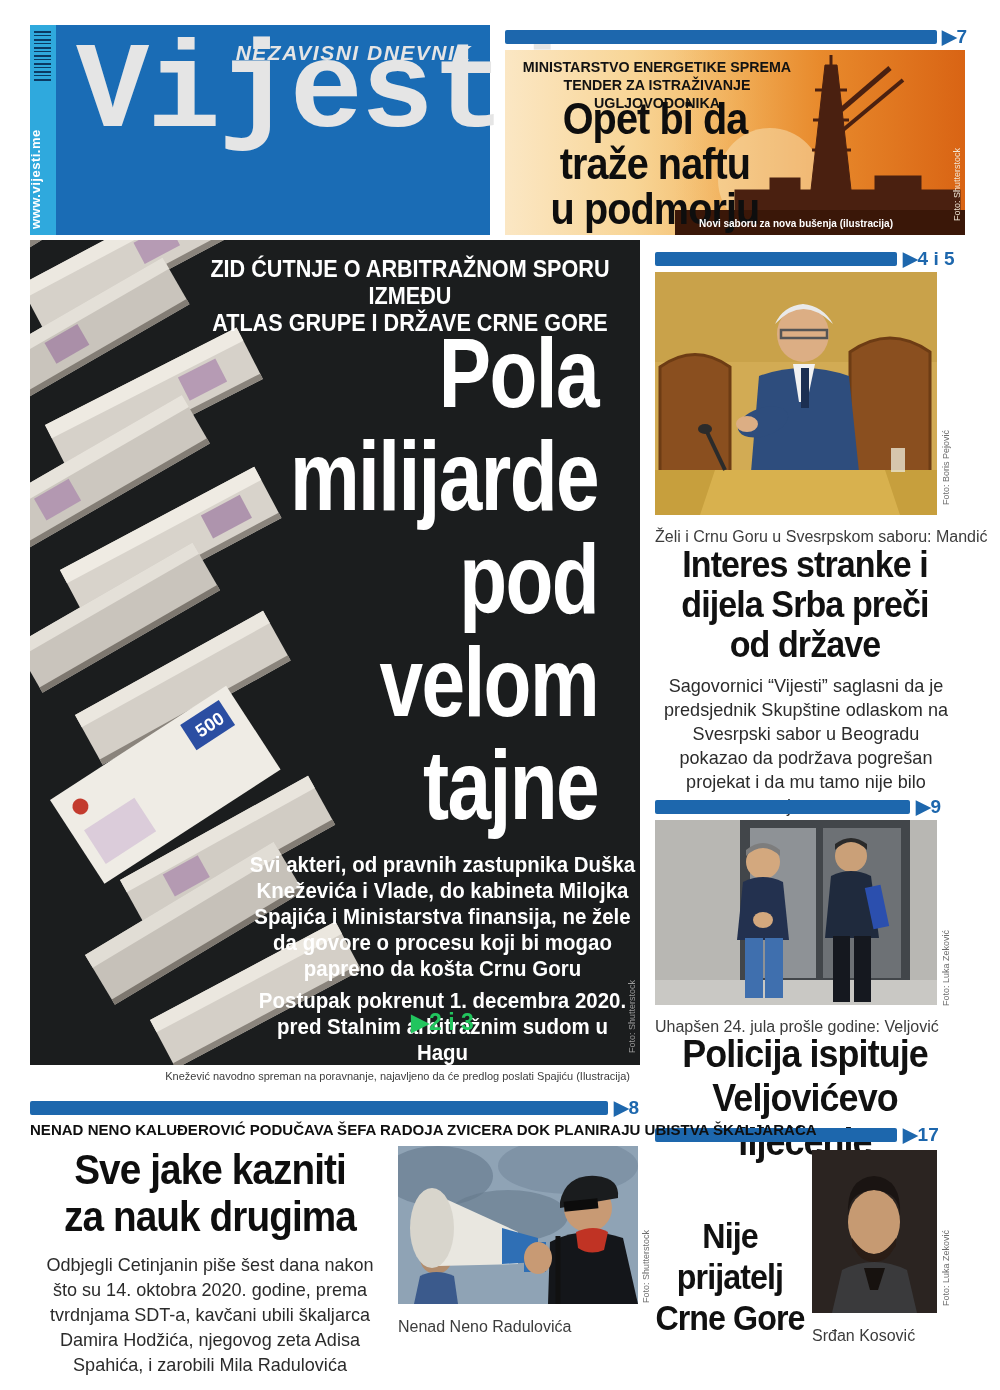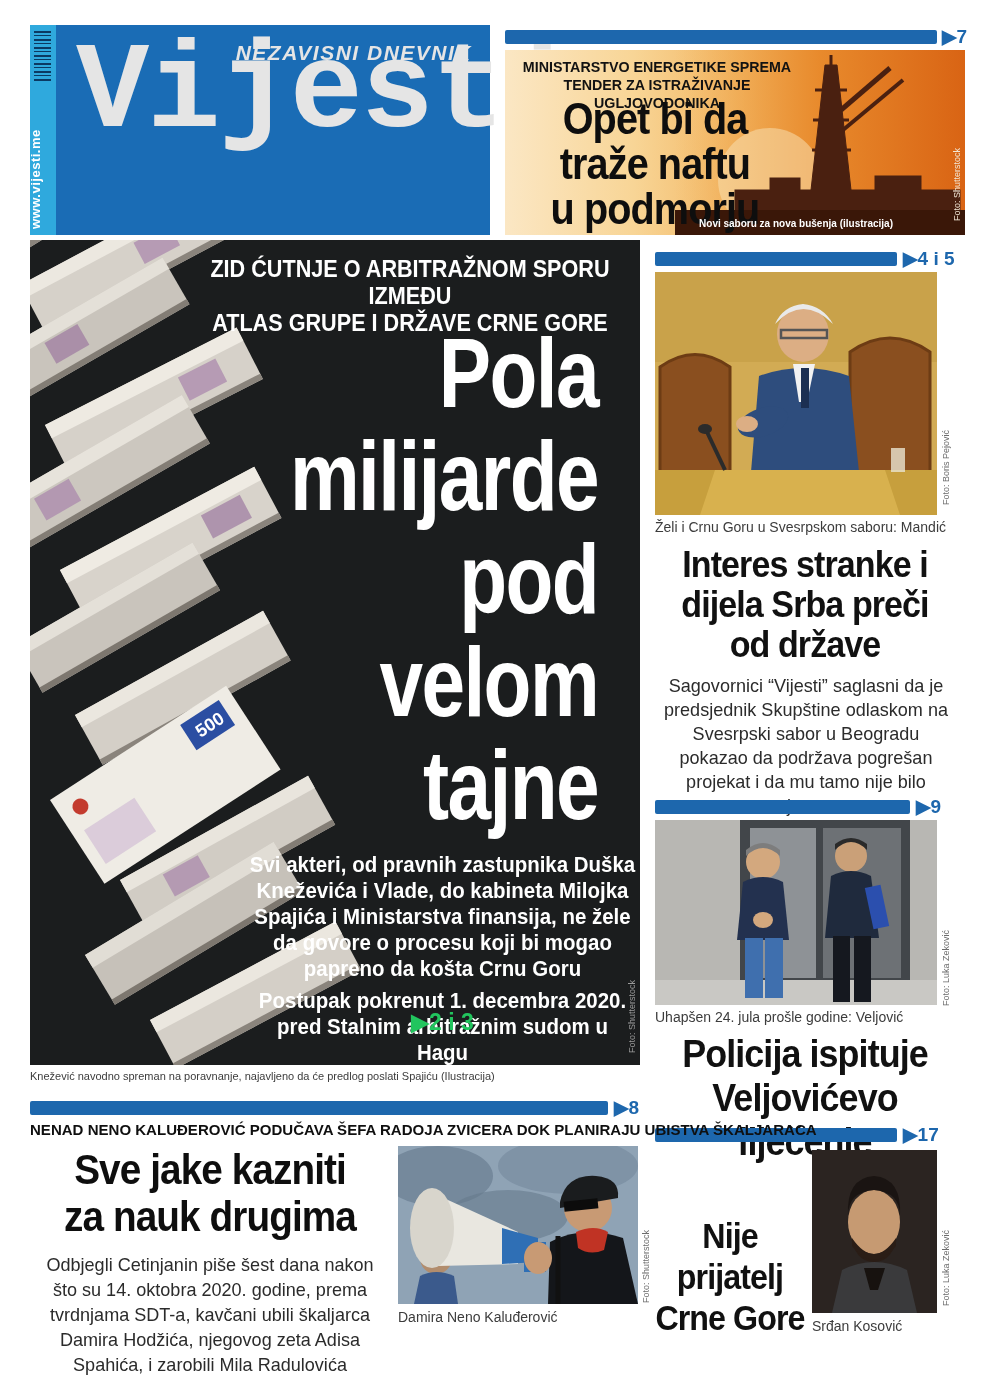--- a/index.html
+++ b/index.html
@@ -40,23 +40,23 @@
              font-weight:800;font-size:23px;line-height:27px;transform:scaleX(.94);}
   .ms-headline{position:absolute;left:190px;top:82px;width:420px;text-align:right;}
   .xl-line{color:#fff;font-weight:800;font-size:98px;line-height:103px;letter-spacing:-2px;
            transform:scaleX(.8);transform-origin:center;}
   .ms-deck{position:absolute;left:205px;top:612px;width:415px;text-align:center;color:#fff;
            font-weight:bold;font-size:22px;line-height:26px;transform:scaleX(.93);}
   .ms-deck2{top:748px;}
   .ms-marker{position:absolute;left:205px;top:769px;width:415px;text-align:center;color:#22c55e;
              font-weight:bold;font-size:23px;}
   .ms-credit{position:absolute;right:3px;bottom:12px;}
-  .main-caption{left:30px;top:1070px;width:600px;color:#3c3c3c;font-size:11px;}
-  
-  .rc-caption{color:#3c3c3c;font-size:14px;}
+  .main-caption{left:30px;top:1070px;width:600px;color:#3c3c3c;font-size:11px;text-align:right;}
+  
+  .rc-caption{color:#3c3c3c;font-size:16px;margin-top:9px;}
   .rc-headline{text-align:center;color:#111;font-weight:800;letter-spacing:-1px;transform:scaleX(.92);}
   .rc-deck{text-align:center;color:#2b2b2b;font-size:19px;line-height:24px;transform:scaleX(.95);}
   .stav{color:#111;font-weight:bold;font-size:21px;line-height:26px;text-align:center;letter-spacing:.5px;}
   
   .b-kicker{color:#0f0f0f;font-weight:bold;font-size:15.5px;white-space:nowrap;transform:scaleX(.97);transform-origin:left;}
   .b-headline{text-align:center;color:#0e0e0e;font-weight:800;font-size:43px;line-height:47px;
               letter-spacing:-1px;transform:scaleX(.9);}
   .b-deck{text-align:center;color:#2b2b2b;font-size:19px;line-height:25px;transform:scaleX(.95);}
   .photo{display:block;}
 </style>
@@ -332,15 +332,15 @@
       <path d="M178 86 Q196 78 210 86 L206 104 Q192 110 180 102 Z" fill="#c03324"></path>
       <polygon points="28,44 120,86 120,118 40,120" fill="#e9e7e0"></polygon>
       <ellipse cx="34" cy="82" rx="22" ry="40" fill="#d8d5cc"></ellipse>
       <polygon points="104,82 140,92 140,116 104,118" fill="#2f6fb5"></polygon>
       <rect x="126" y="96" width="22" height="30" fill="#2f6fb5"></rect>
       <ellipse cx="140" cy="112" rx="14" ry="16" fill="#c89a74"></ellipse>
       <line x1="160" y1="90" x2="160" y2="158" stroke="#111" stroke-width="5"></line>
     </g>
   </svg>
   <div class="abs credit" style="left:641px;top:1230px;">Foto: Shutterstock</div>
-  <div class="abs rc-caption" style="left:398px;top:1309px;">Damira Neno Kaluđerović</div>
+  <div class="abs rc-caption" style="left:398px;top:1309px;">Nenad Neno Radulovića</div>
 
 </div>
 
 </body></html>

